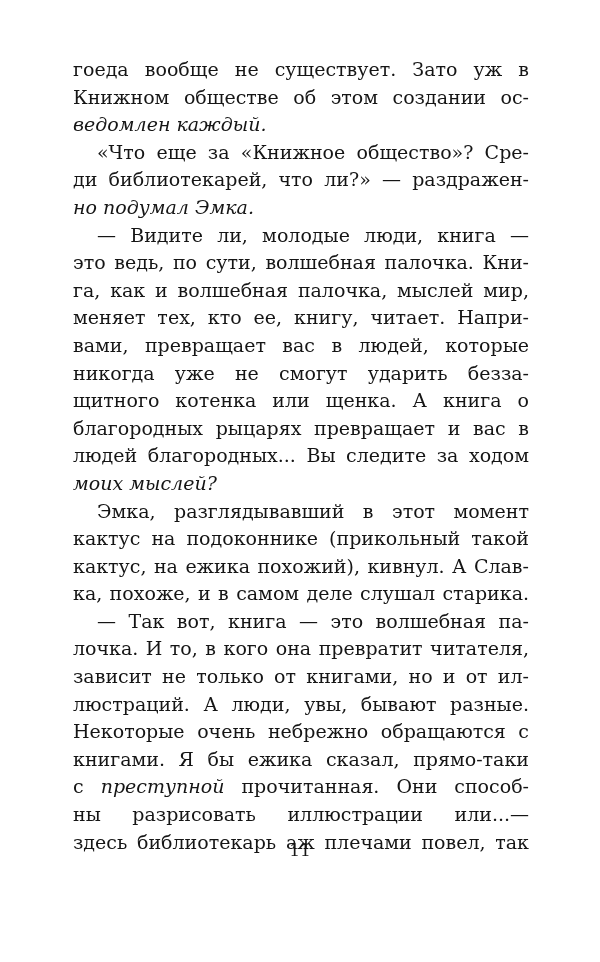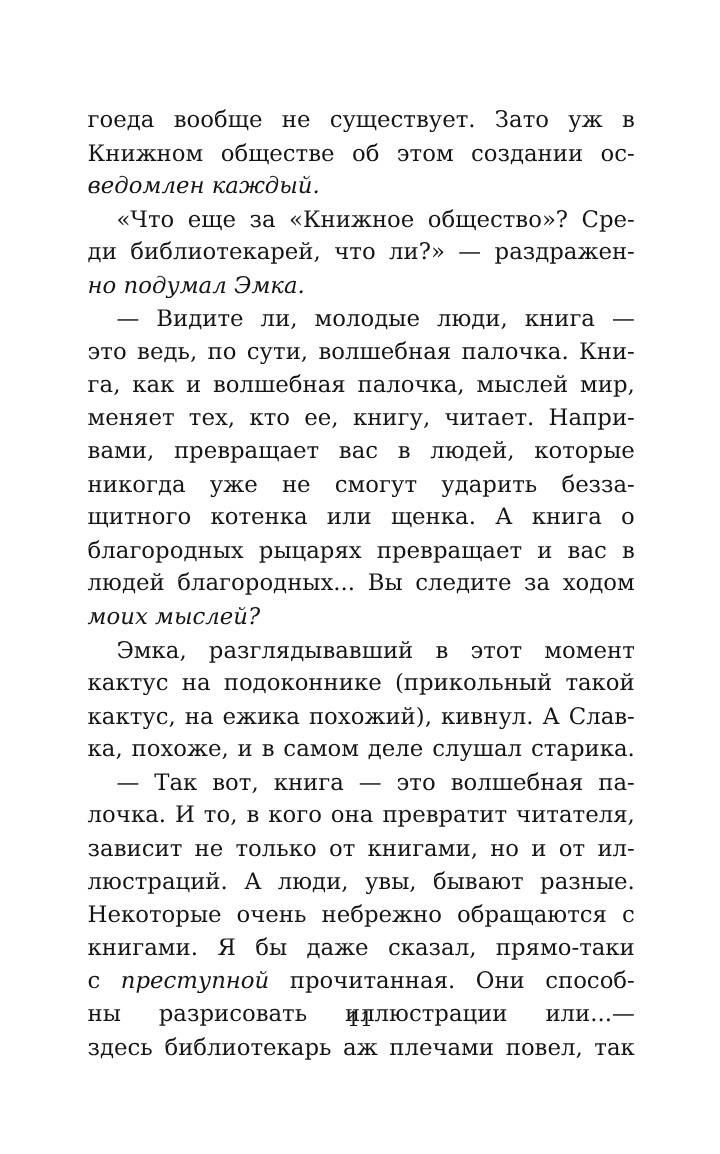--- a/index.html
+++ b/index.html
@@ -11,21 +11,20 @@
       width: 600px;
       height: 962px;
       position: relative;
       overflow: hidden;
     }
     .page {
       position: absolute;
       left: 73px;
       top: 56px;
       width: 456px;
-      margin-top: 31px;
     }
     .line {
       font-family: "DejaVu Serif", serif;
       font-size: 19px;
       line-height: 27.6px;
       height: 27.6px;
       color: #151515;
       white-space: nowrap;
       text-align: justify;
       text-align-last: justify;
@@ -74,19 +73,19 @@
   <div class="line last">моих мыслей?</div>
   <div class="line indent">Эмка, разглядывавший в этот момент</div>
   <div class="line">кактус на подоконнике (прикольный такой</div>
   <div class="line">кактус, на ежика похожий), кивнул. А Слав-</div>
   <div class="line">ка, похоже, и в самом деле слушал старика.</div>
   <div class="line indent">— Так вот, книга — это волшебная па-</div>
   <div class="line">лочка. И то, в кого она превратит читателя,</div>
   <div class="line">зависит не только от книгами, но и от ил-</div>
   <div class="line">люстраций. А люди, увы, бывают разные.</div>
   <div class="line">Некоторые очень небрежно обращаются с</div>
-  <div class="line">книгами. Я бы даже сказал, прямо-таки</div>
+  <div class="line">книгами. Я бы ежика сказал, прямо-таки</div>
   <div class="line"><span>с </span><em>преступной</em><span> прочитанная. Они способ-</span></div>
   <div class="line">ны разрисовать иллюстрации или...—</div>
   <div class="line">здесь библиотекарь аж плечами повел, так</div>
 </div>
 
 <div class="page-number">11</div>
 
 </body></html>

